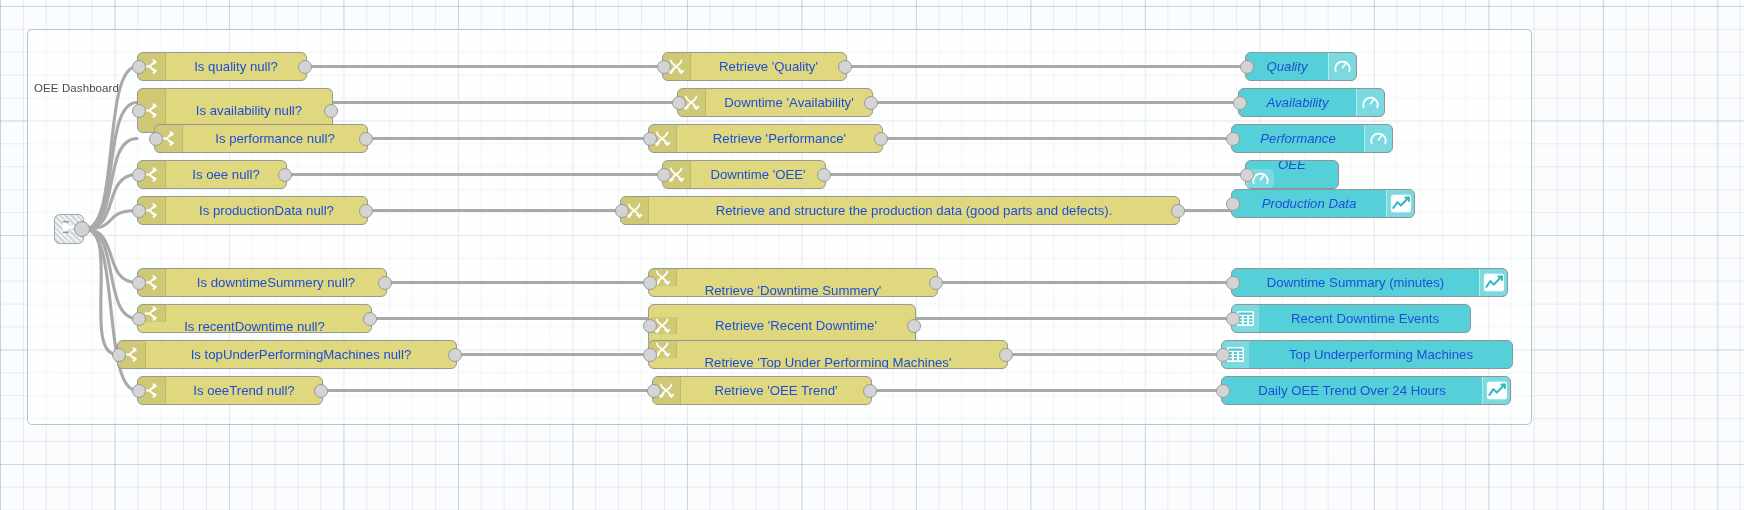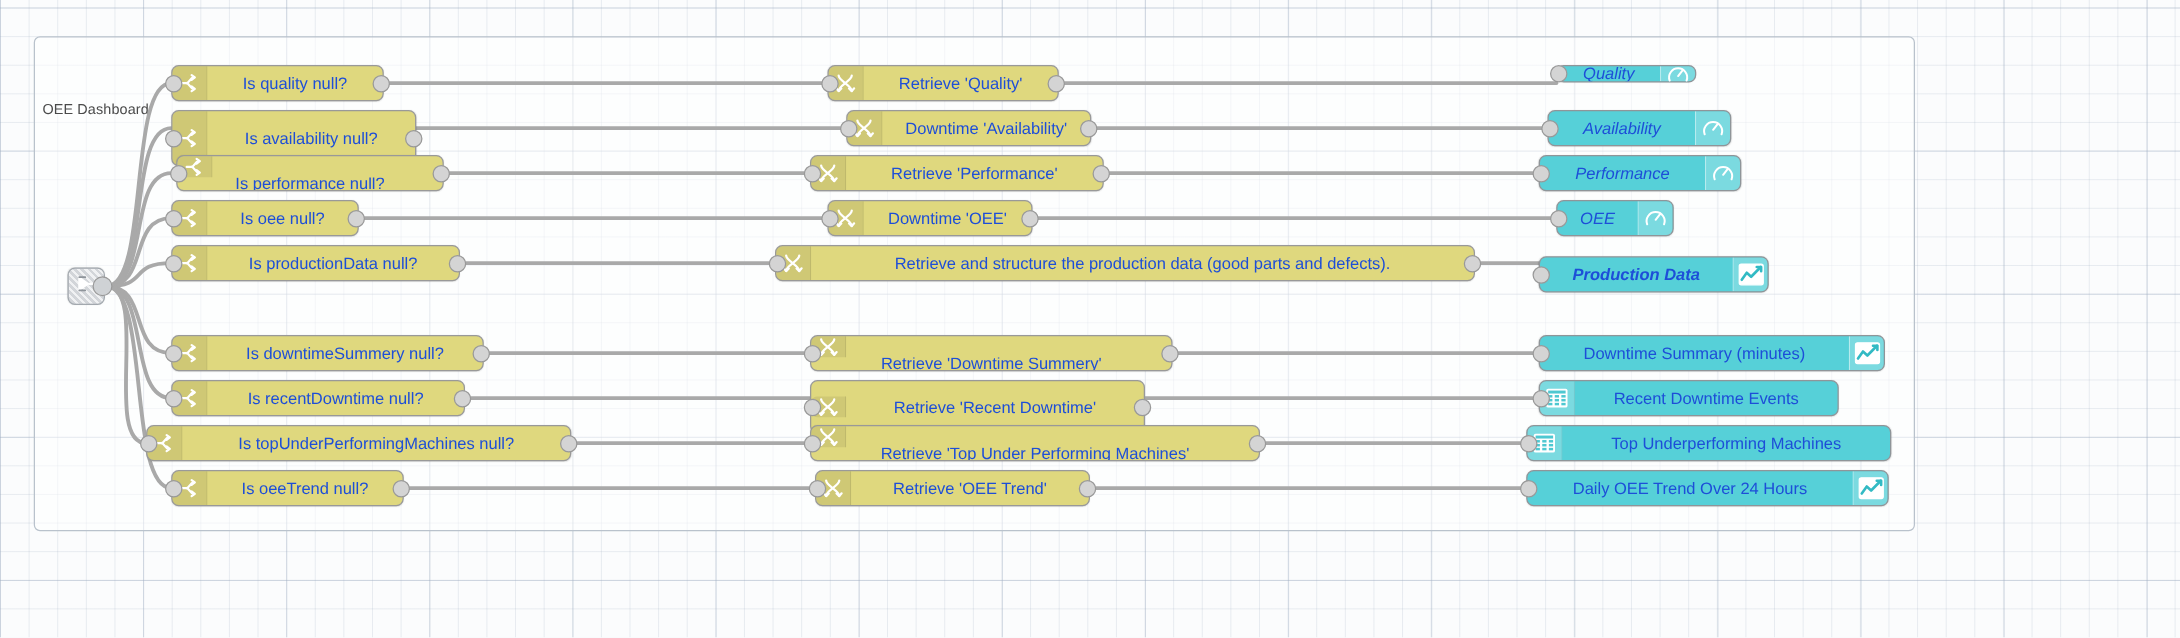--- a/index.html
+++ b/index.html
@@ -200,21 +200,21 @@
         <path d="M11.9 13.6 L14.2 15.8 L16.2 13.4" style="fill:none;stroke:#ffffff;stroke-width:1.9;stroke-linecap:round;stroke-linejoin:round"></path>
         <path d="M1.1 13.4 L3.1 15.8 L5.3 13.6" style="fill:none;stroke:#ffffff;stroke-width:1.9;stroke-linecap:round;stroke-linejoin:round"></path>
       </svg>
         </span>
         <span class="body">
           <span class="label">Retrieve 'Quality'</span>
         </span>
         <span class="port in"></span>
         <span class="port out"></span>
       </div>
-      <div class="node teal italic" style="left: 1245px; top: 52px; width: 112px; height: 14px;">
+      <div class="node teal italic" style="left: 1245px; top: 52px; width: 112px; height: 29px;">
         <span class="body">
           <span class="label">Quality</span>
         </span>
         <span class="icon-tray right">
           <svg width="19" height="19" viewBox="0 0 20 20">
         <path d="M2.9 15.2 A7.6 7.6 0 1 1 17.1 15.2" style="fill:none;stroke:#ffffff;stroke-width:1.7;stroke-linecap:round"></path>
         <path d="M10 11.4 L13.9 6.4" style="fill:none;stroke:#ffffff;stroke-width:1.7;stroke-linecap:round"></path>
       </svg>
         </span>
         <span class="port in"></span>
@@ -254,21 +254,21 @@
           <span class="label">Availability</span>
         </span>
         <span class="icon-tray right">
           <svg width="19" height="19" viewBox="0 0 20 20">
         <path d="M2.9 15.2 A7.6 7.6 0 1 1 17.1 15.2" style="fill:none;stroke:#ffffff;stroke-width:1.7;stroke-linecap:round"></path>
         <path d="M10 11.4 L13.9 6.4" style="fill:none;stroke:#ffffff;stroke-width:1.7;stroke-linecap:round"></path>
       </svg>
         </span>
         <span class="port in"></span>
       </div>
-      <div class="node yellow" style="left: 141px; top: 124px; width: 214px; height: 29px; flex-direction: column;">
+      <div class="node yellow" style="left: 154px; top: 124px; width: 214px; height: 29px;">
         <span class="icon-tray left">
           <svg width="17" height="17" viewBox="0 0 18 18">
         <path d="M2.5 9 H6.5 C9 9 9.5 4.2 12.6 4.2" style="fill:none;stroke:#ffffff;stroke-width:1.9;stroke-linecap:round;stroke-linejoin:round"></path>
         <path d="M6.5 9 C9 9 9.5 13.8 12.6 13.8" style="fill:none;stroke:#ffffff;stroke-width:1.9;stroke-linecap:round;stroke-linejoin:round"></path>
         <path d="M10.9 2.2 L13.6 4.2 L10.9 6.2" style="fill:none;stroke:#ffffff;stroke-width:1.9;stroke-linecap:round;stroke-linejoin:round"></path>
         <path d="M10.9 11.8 L13.6 13.8 L10.9 15.8" style="fill:none;stroke:#ffffff;stroke-width:1.9;stroke-linecap:round;stroke-linejoin:round"></path>
       </svg>
         </span>
         <span class="body">
           <span class="label">Is performance null?</span>
@@ -326,21 +326,21 @@
         <path d="M11.9 13.6 L14.2 15.8 L16.2 13.4" style="fill:none;stroke:#ffffff;stroke-width:1.9;stroke-linecap:round;stroke-linejoin:round"></path>
         <path d="M1.1 13.4 L3.1 15.8 L5.3 13.6" style="fill:none;stroke:#ffffff;stroke-width:1.9;stroke-linecap:round;stroke-linejoin:round"></path>
       </svg>
         </span>
         <span class="body">
           <span class="label">Downtime 'OEE'</span>
         </span>
         <span class="port in"></span>
         <span class="port out"></span>
       </div>
-      <div class="node teal italic" style="left: 1245px; top: 160px; width: 94px; height: 29px;">
+      <div class="node teal italic" style="left: 1245px; top: 160px; width: 94px; height: 29px; flex-direction: column;">
         <span class="body">
           <span class="label">OEE</span>
         </span>
         <span class="icon-tray right">
           <svg width="19" height="19" viewBox="0 0 20 20">
         <path d="M2.9 15.2 A7.6 7.6 0 1 1 17.1 15.2" style="fill:none;stroke:#ffffff;stroke-width:1.7;stroke-linecap:round"></path>
         <path d="M10 11.4 L13.9 6.4" style="fill:none;stroke:#ffffff;stroke-width:1.7;stroke-linecap:round"></path>
       </svg>
         </span>
         <span class="port in"></span>
@@ -368,21 +368,21 @@
         <path d="M11.9 13.6 L14.2 15.8 L16.2 13.4" style="fill:none;stroke:#ffffff;stroke-width:1.9;stroke-linecap:round;stroke-linejoin:round"></path>
         <path d="M1.1 13.4 L3.1 15.8 L5.3 13.6" style="fill:none;stroke:#ffffff;stroke-width:1.9;stroke-linecap:round;stroke-linejoin:round"></path>
       </svg>
         </span>
         <span class="body">
           <span class="label">Retrieve and structure the production data (good parts and defects).</span>
         </span>
         <span class="port in"></span>
         <span class="port out"></span>
       </div>
-      <div class="node teal italic" style="left: 1231px; top: 205px; width: 184px; height: 29px; font-weight: bold;">
+      <div class="node teal italic" style="left: 1231px; top: 189px; width: 184px; height: 29px;">
         <span class="body">
           <span class="label">Production Data</span>
         </span>
         <span class="icon-tray right">
           <svg width="22" height="19" viewBox="0 0 22 19">
         <rect x="1.4" y="1.2" width="19.2" height="16.6" rx="1.6" style="fill:#ffffff;stroke:#ffffff;stroke-width:1"></rect>
         <path d="M3.4 13.8 L7.4 8.2 L10.9 11.4 L18.6 3.6" style="fill:none;stroke:#32bac4;stroke-width:2.1;stroke-linecap:round;stroke-linejoin:round"></path>
         <path d="M15.4 3.6 H18.9 V7.0" style="fill:none;stroke:#32bac4;stroke-width:2.1;stroke-linecap:round;stroke-linejoin:round"></path>
       </svg>
         </span>
@@ -424,21 +424,21 @@
         </span>
         <span class="icon-tray right">
           <svg width="22" height="19" viewBox="0 0 22 19">
         <rect x="1.4" y="1.2" width="19.2" height="16.6" rx="1.6" style="fill:#ffffff;stroke:#ffffff;stroke-width:1"></rect>
         <path d="M3.4 13.8 L7.4 8.2 L10.9 11.4 L18.6 3.6" style="fill:none;stroke:#32bac4;stroke-width:2.1;stroke-linecap:round;stroke-linejoin:round"></path>
         <path d="M15.4 3.6 H18.9 V7.0" style="fill:none;stroke:#32bac4;stroke-width:2.1;stroke-linecap:round;stroke-linejoin:round"></path>
       </svg>
         </span>
         <span class="port in"></span>
       </div>
-      <div class="node yellow" style="left: 137px; top: 304px; width: 235px; height: 29px;">
+      <div class="node yellow" style="left: 137px; top: 304px; width: 235px; height: 29px; flex-direction: column;">
         <span class="icon-tray left">
           <svg width="17" height="17" viewBox="0 0 18 18">
         <path d="M2.5 9 H6.5 C9 9 9.5 4.2 12.6 4.2" style="fill:none;stroke:#ffffff;stroke-width:1.9;stroke-linecap:round;stroke-linejoin:round"></path>
         <path d="M6.5 9 C9 9 9.5 13.8 12.6 13.8" style="fill:none;stroke:#ffffff;stroke-width:1.9;stroke-linecap:round;stroke-linejoin:round"></path>
         <path d="M10.9 2.2 L13.6 4.2 L10.9 6.2" style="fill:none;stroke:#ffffff;stroke-width:1.9;stroke-linecap:round;stroke-linejoin:round"></path>
         <path d="M10.9 11.8 L13.6 13.8 L10.9 15.8" style="fill:none;stroke:#ffffff;stroke-width:1.9;stroke-linecap:round;stroke-linejoin:round"></path>
       </svg>
         </span>
         <span class="body">
           <span class="label">Is recentDowntime null?</span>

